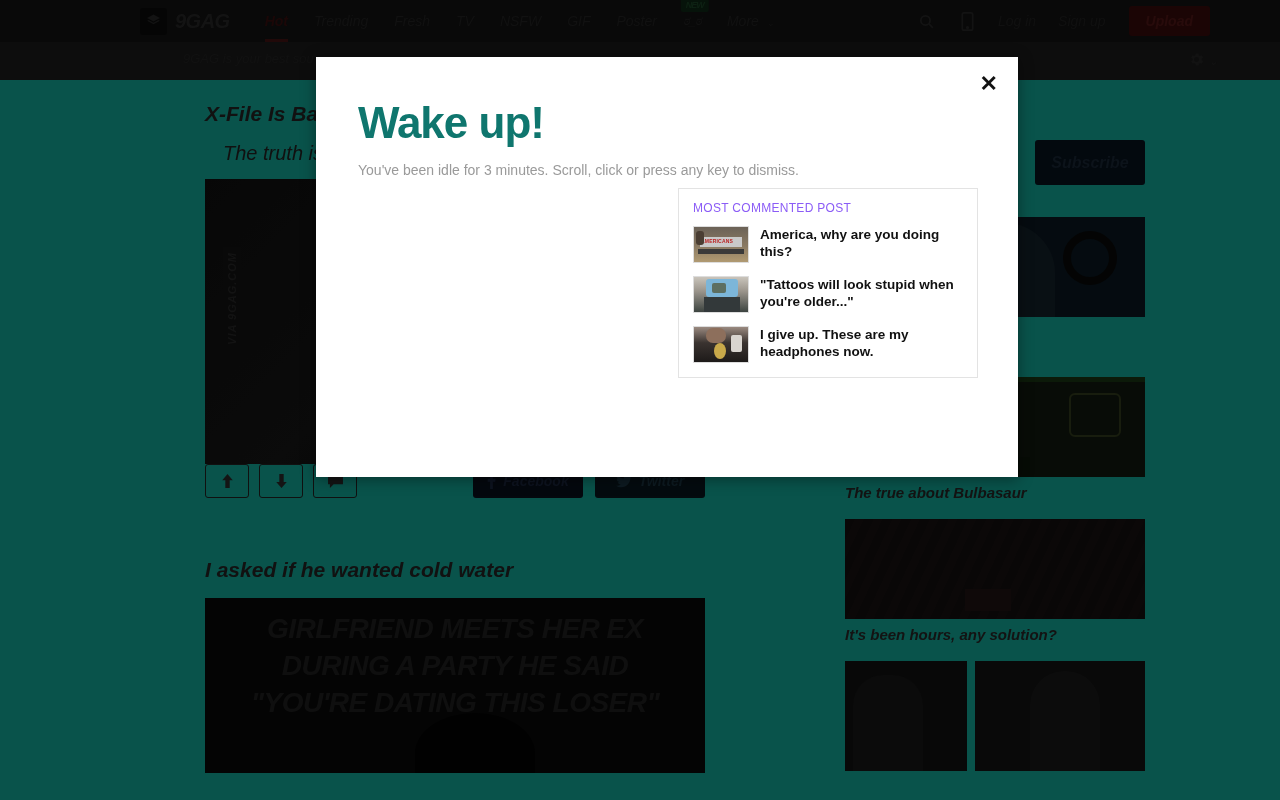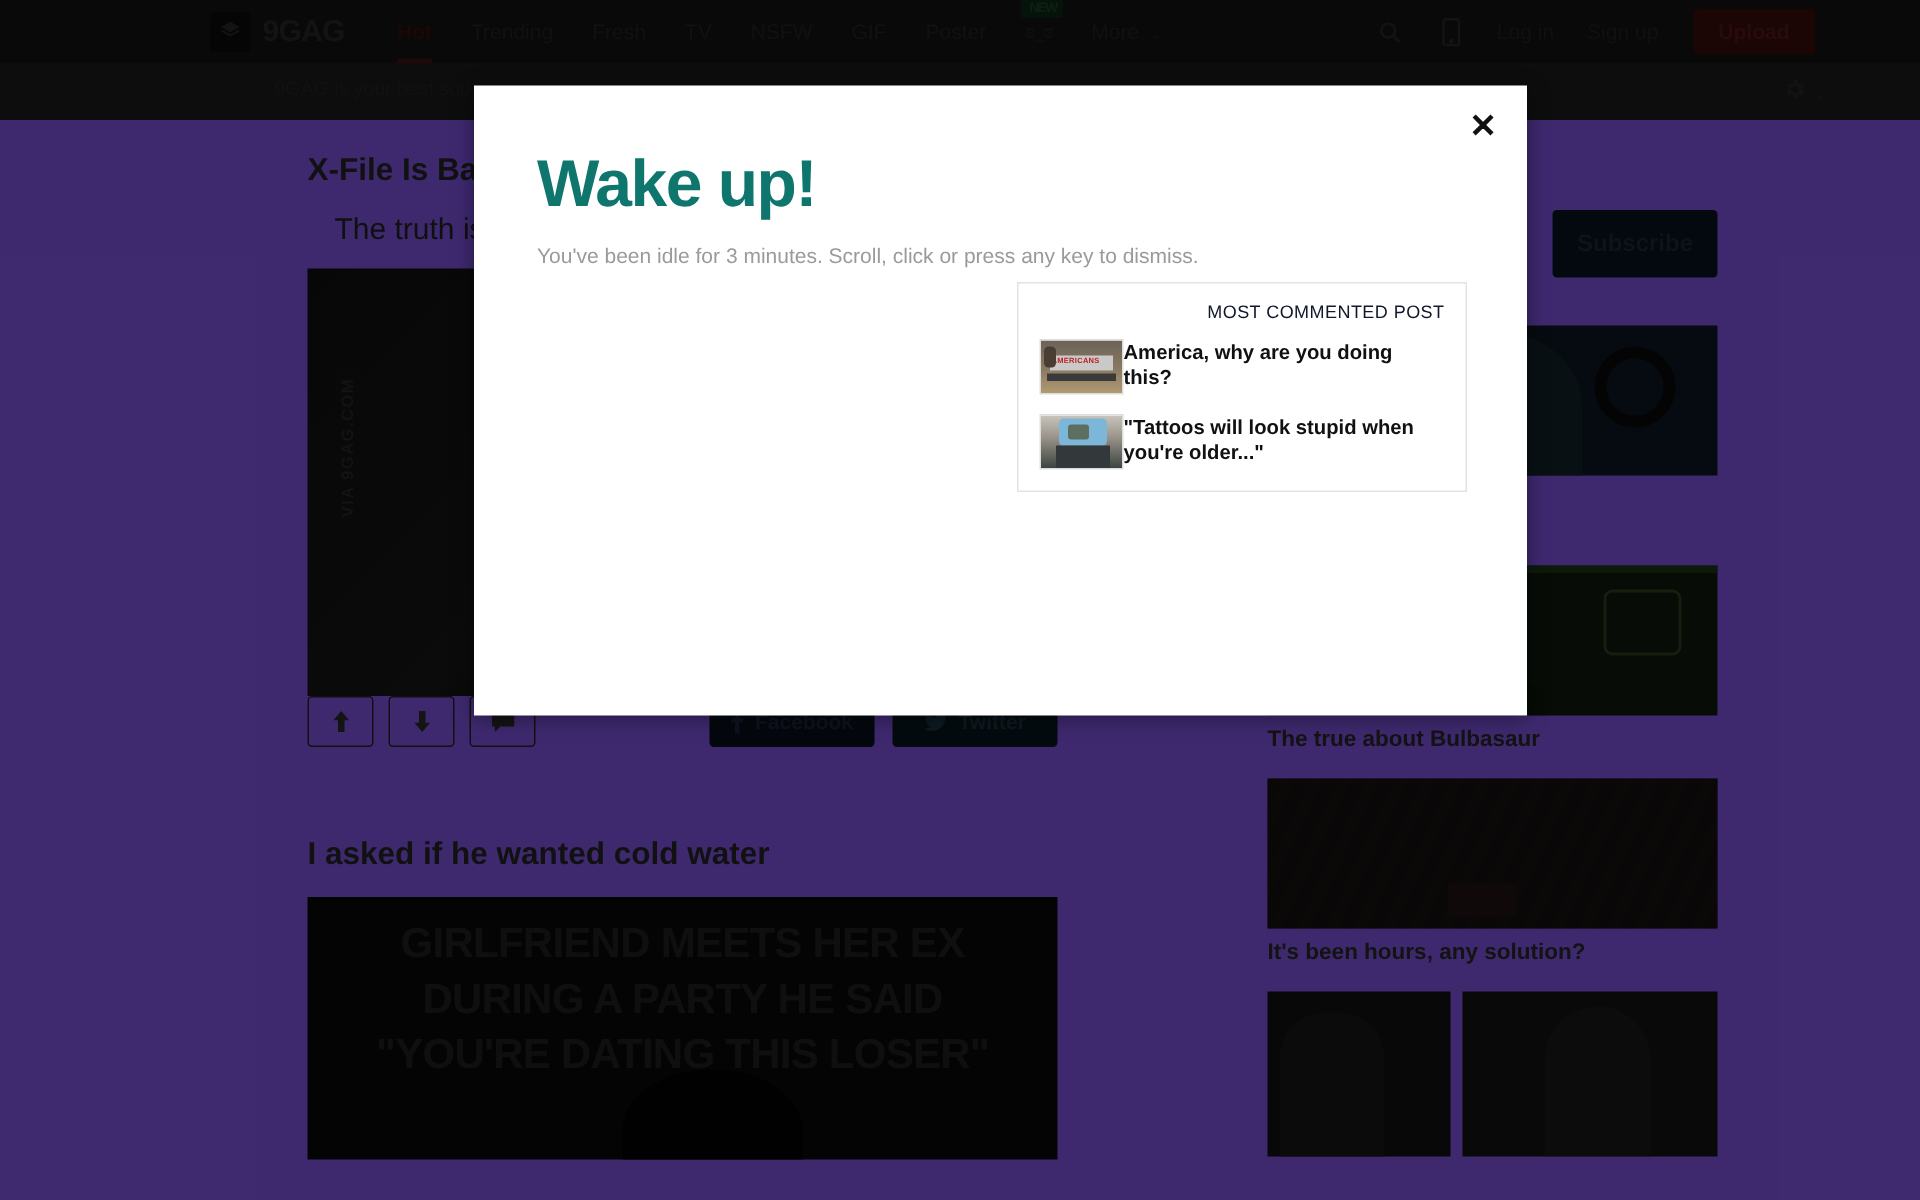--- a/index.html
+++ b/index.html
@@ -9,21 +9,22 @@
     height: 800px;
     overflow: hidden;
     background: #1a1a1a;
     font-family: "Liberation Sans", sans-serif;
   }
 
   
   #page {
     position: absolute;
     inset: 0;
-    background: #8b5cf6;
+    background: #14b8a6;
+    font-style: italic;
   }
 
   
   .navbar {
     position: absolute;
     top: 0; left: 0;
     width: 1280px;
     height: 42px;
     background: #141414;
     display: flex;
@@ -310,27 +311,27 @@
   .mc-card {
     position: absolute;
     left: 362px; top: 131px;
     width: 300px;
     border: 1px solid #e3e3e3;
     background: #fff;
     padding: 12px 14px 10px;
   }
   .mc-head {
     font-size: 12px;
-    color: #0f172a;
+    color: #8b5cf6;
     letter-spacing: 0.3px;
     margin-bottom: 11px;
-    text-align: right;
   }
   .mc-item {
     display: flex;
+    gap: 11px;
     margin-bottom: 13px;
     align-items: flex-start;
   }
   .mc-item:last-child { margin-bottom: 4px; }
   .mc-thumb {
     width: 56px; height: 37px;
     flex: 0 0 56px;
     border: 1px solid #ddd;
     position: relative;
     overflow: hidden;
@@ -526,16 +527,25 @@
       <div class="mc-item">
         <div class="mc-thumb">
           <div style="position:absolute;inset:0;background:linear-gradient(180deg,#c9c4bb 0%,#9b958c 40%,#3d4440 100%);"></div>
           <div style="position:absolute;left:12px;top:2px;width:32px;height:18px;background:#7cb6d9;border-radius:3px;"></div>
           <div style="position:absolute;left:18px;top:6px;width:14px;height:10px;background:#5d6f61;border-radius:2px;"></div>
           <div style="position:absolute;left:10px;bottom:0;width:36px;height:15px;background:#33393a;"></div>
         </div>
         <div class="mc-text">"Tattoos will look stupid when you're older..."</div>
       </div>
 
+      <div class="mc-item">
+        <div class="mc-thumb">
+          <div style="position:absolute;inset:0;background:linear-gradient(180deg,#9a8a80 0%,#3a3330 45%,#1d1a19 100%);"></div>
+          <div style="position:absolute;left:12px;top:1px;width:20px;height:15px;background:#8d6f5c;border-radius:7px;"></div>
+          <div style="position:absolute;right:6px;top:8px;width:11px;height:17px;background:#d8d4cf;border-radius:2px;"></div>
+          <div style="position:absolute;left:20px;top:16px;width:12px;height:16px;background:#c9a94a;border-radius:50%;"></div>
+        </div>
+        <div class="mc-text">I give up. These are my headphones now.</div>
+      </div>
 
     </div>
   </div>
 </div>
 
 </body></html>

